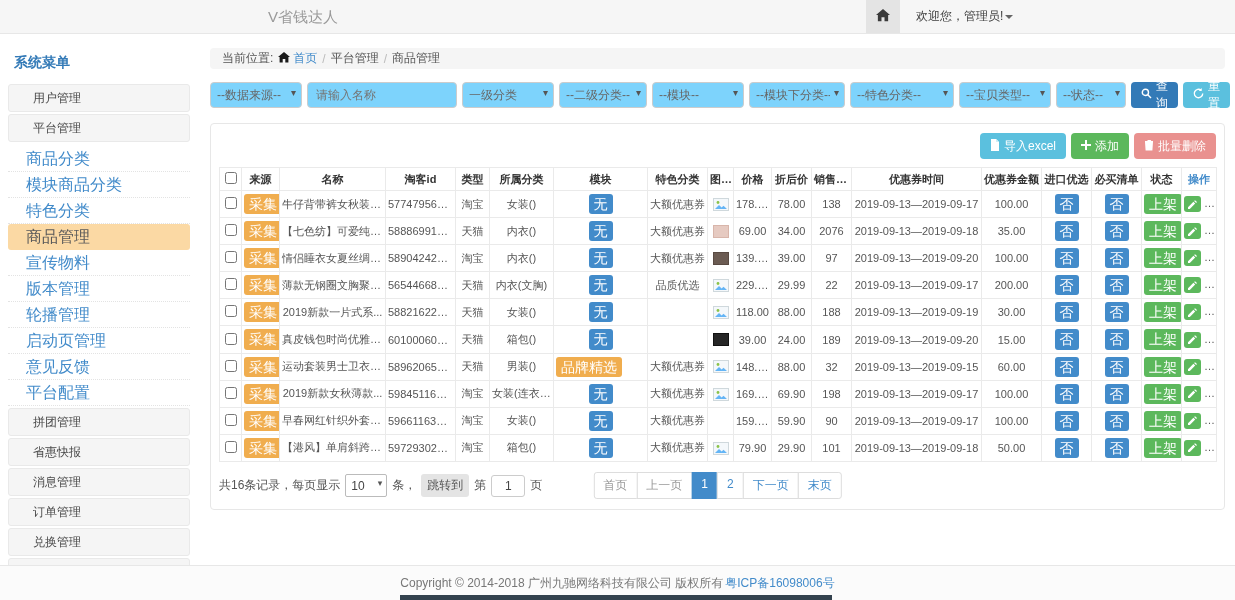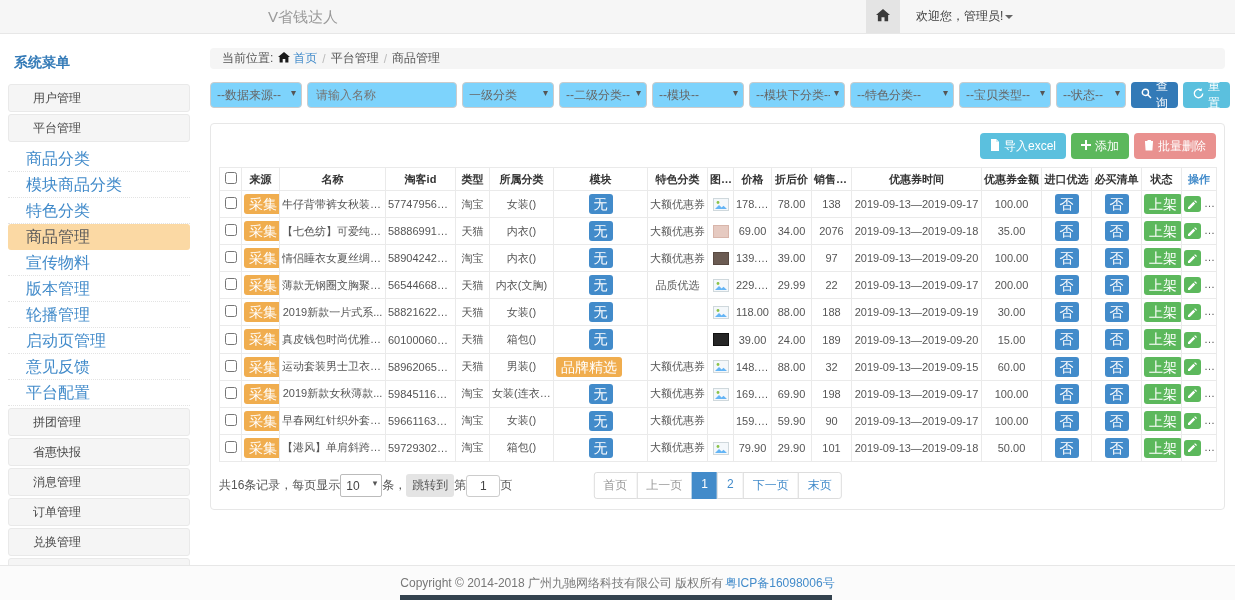--- a/index.html
+++ b/index.html
@@ -65,21 +65,21 @@
   .thumb.pink { background:#e6cac1; border-color:#d8b5aa; }
   .thumb.dark { background:#6b5b52; border-color:#594a42; }
   .thumb.black { background:#262626; border-color:#111; }
   .op-btn { display:inline-flex; align-items:center; justify-content:center; width:17px; height:16px;
             border:none; border-radius:3px; cursor:pointer; padding:0; vertical-align:middle; }
   .op-edit { background:#5cb85c; margin-right:3px; }
   .op-del  { background:#d9534f; }
   input[type=checkbox] { width:12px; height:12px; }
   
   .pager-row { position:relative; margin-top:10px; height:28px; display:flex; align-items:center; font-size:12px; color:#555; }
-  .pager-left { display:flex; align-items:center; }
+  .pager-left { display:flex; align-items:center; gap:5px; }
   .pp-wrap { position:relative; }
   .pp-wrap::after { content:"▾"; position:absolute; right:5px; top:4px; font-size:9px; color:#555; pointer-events:none; }
   .pp-wrap select { height:23px; width:42px; border:1px solid #bbb; border-radius:2px; appearance:none; -webkit-appearance:none;
                     padding:0 12px 0 5px; font-size:12px; color:#444; background:#fff; }
   .jump-chip { background:#e4e4e4; border-radius:3px; padding:3px 6px; color:#555; cursor:pointer; }
   .page-input { width:34px; height:22px; border:1px solid #ccc; border-radius:3px; text-align:center; font-size:12px; color:#444; }
   .pager { position:absolute; left:50%; transform:translateX(-50%); display:flex; }
   .pg { border:1px solid #ddd; padding:4px 9px; margin-left:-1px; color:#428bca; background:#fff; font-size:12px; cursor:pointer; }
   .pg:first-child { border-radius:3px 0 0 3px; margin-left:0; }
   .pg:last-child { border-radius:0 3px 3px 0; }

